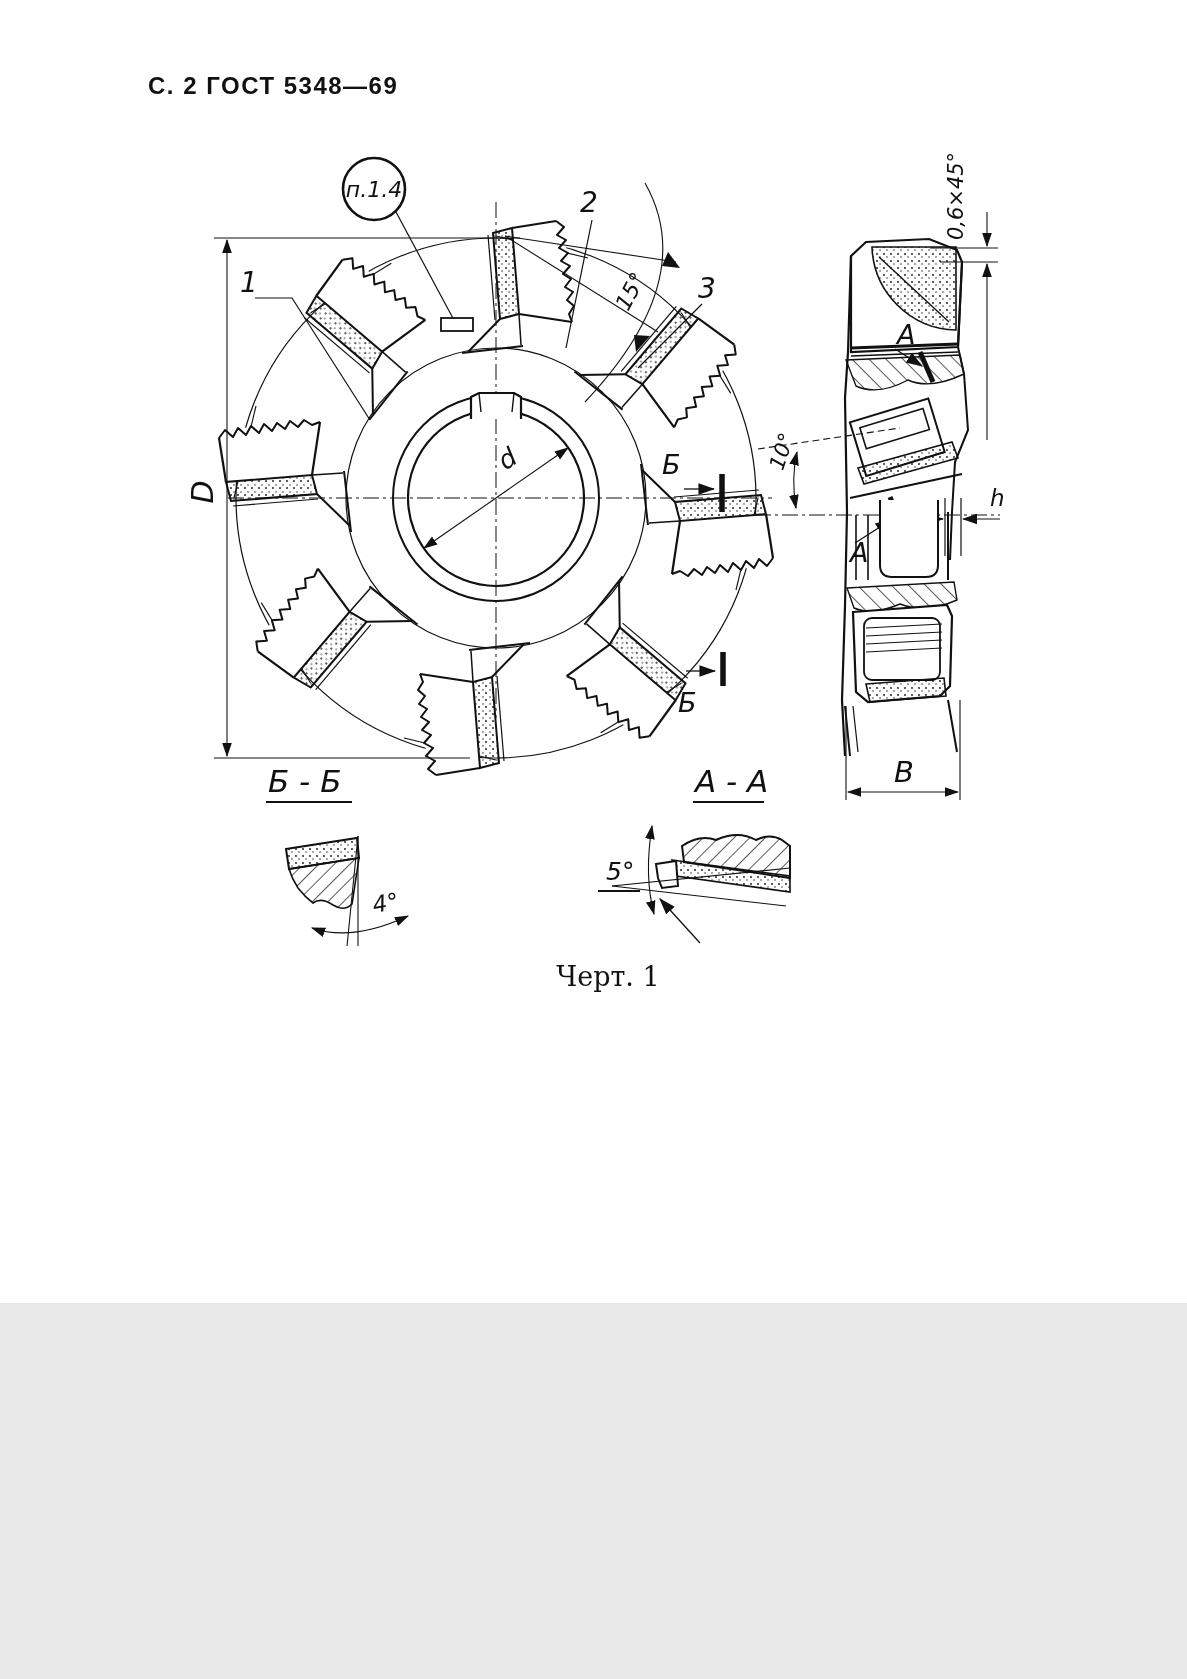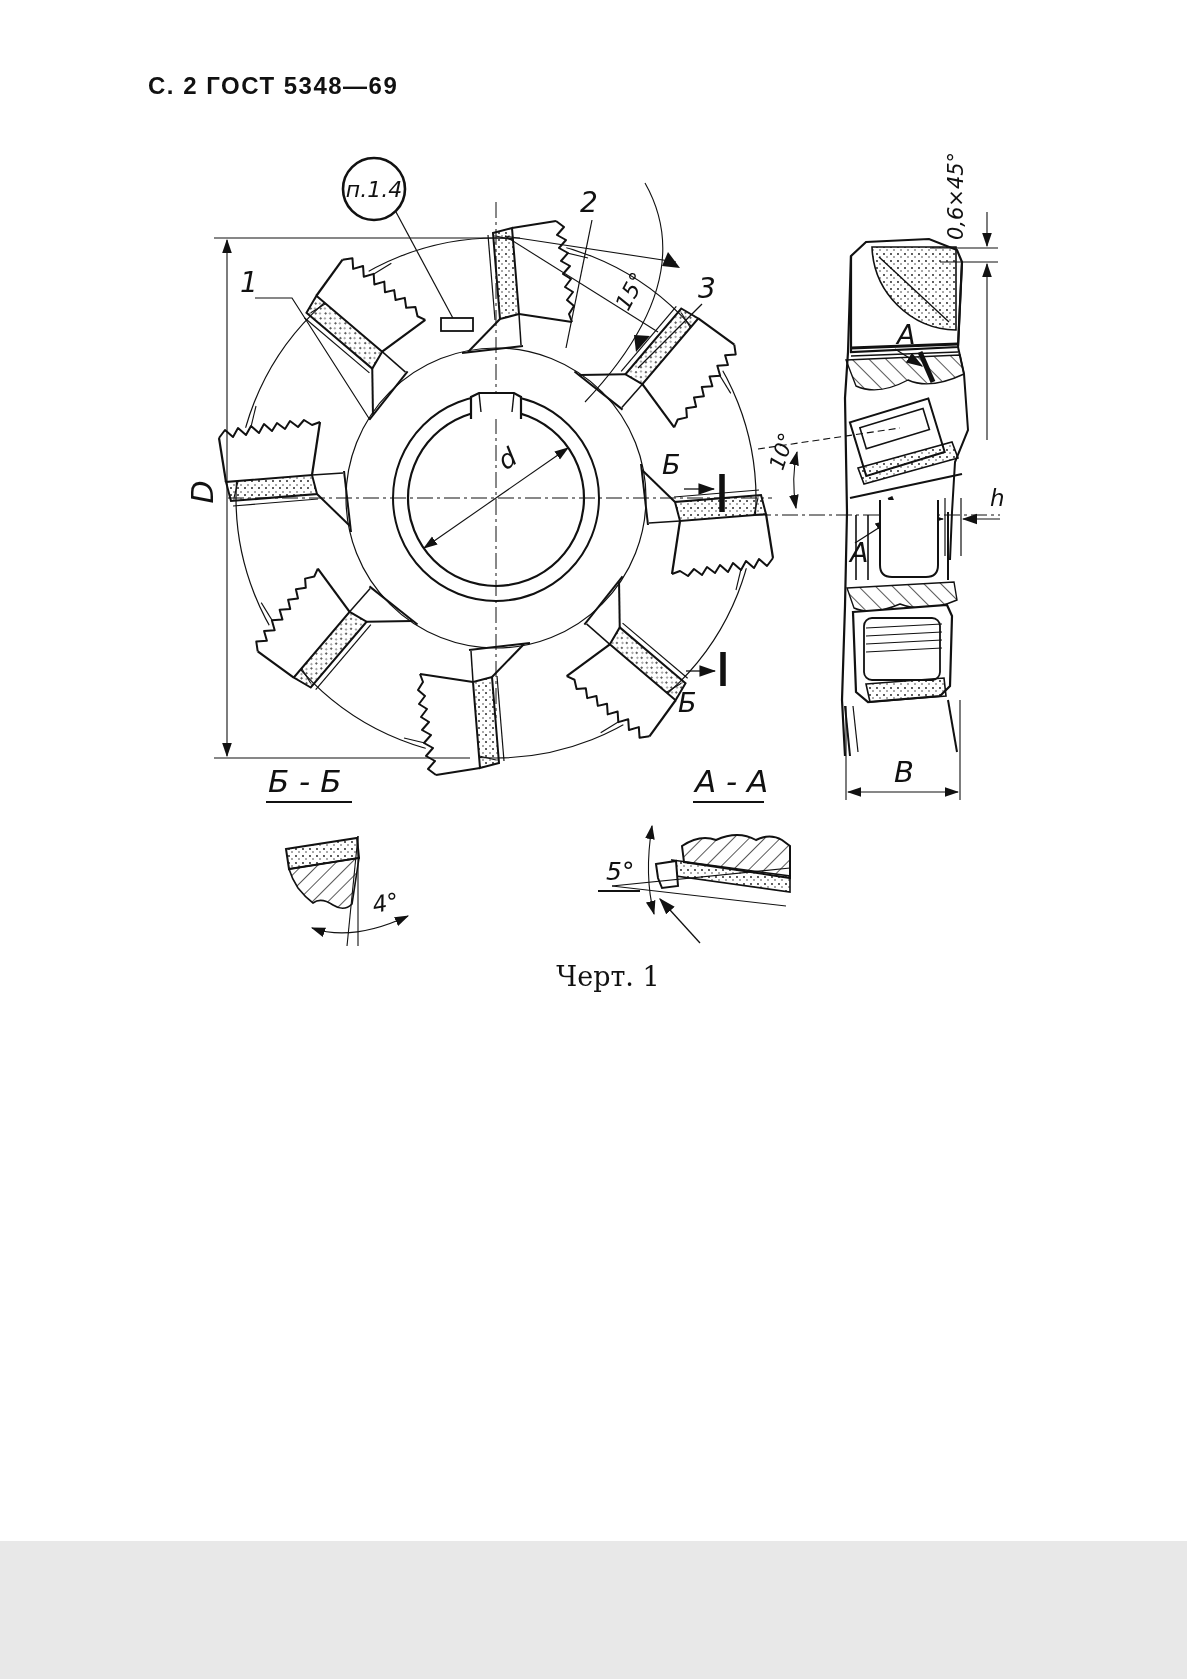--- a/index.html
+++ b/index.html
@@ -1,18 +1,18 @@
 <!DOCTYPE html>
 <html><head>
 <meta charset="utf-8">
 <style>
   html,body{margin:0;padding:0;background:#e8e8e8;}
   .page{
     position:relative;
-    width:1187px;height:1541px;
+    width:1187px;height:1303px;
     background:#ffffff;
     font-family:"Liberation Sans",sans-serif;
     overflow:hidden;
   }
   .hdr{
     position:absolute;left:148px;top:72px;
     font-family:"Liberation Sans",sans-serif;
     font-weight:bold;font-size:24px;letter-spacing:1.5px;
     color:#111;
   }

